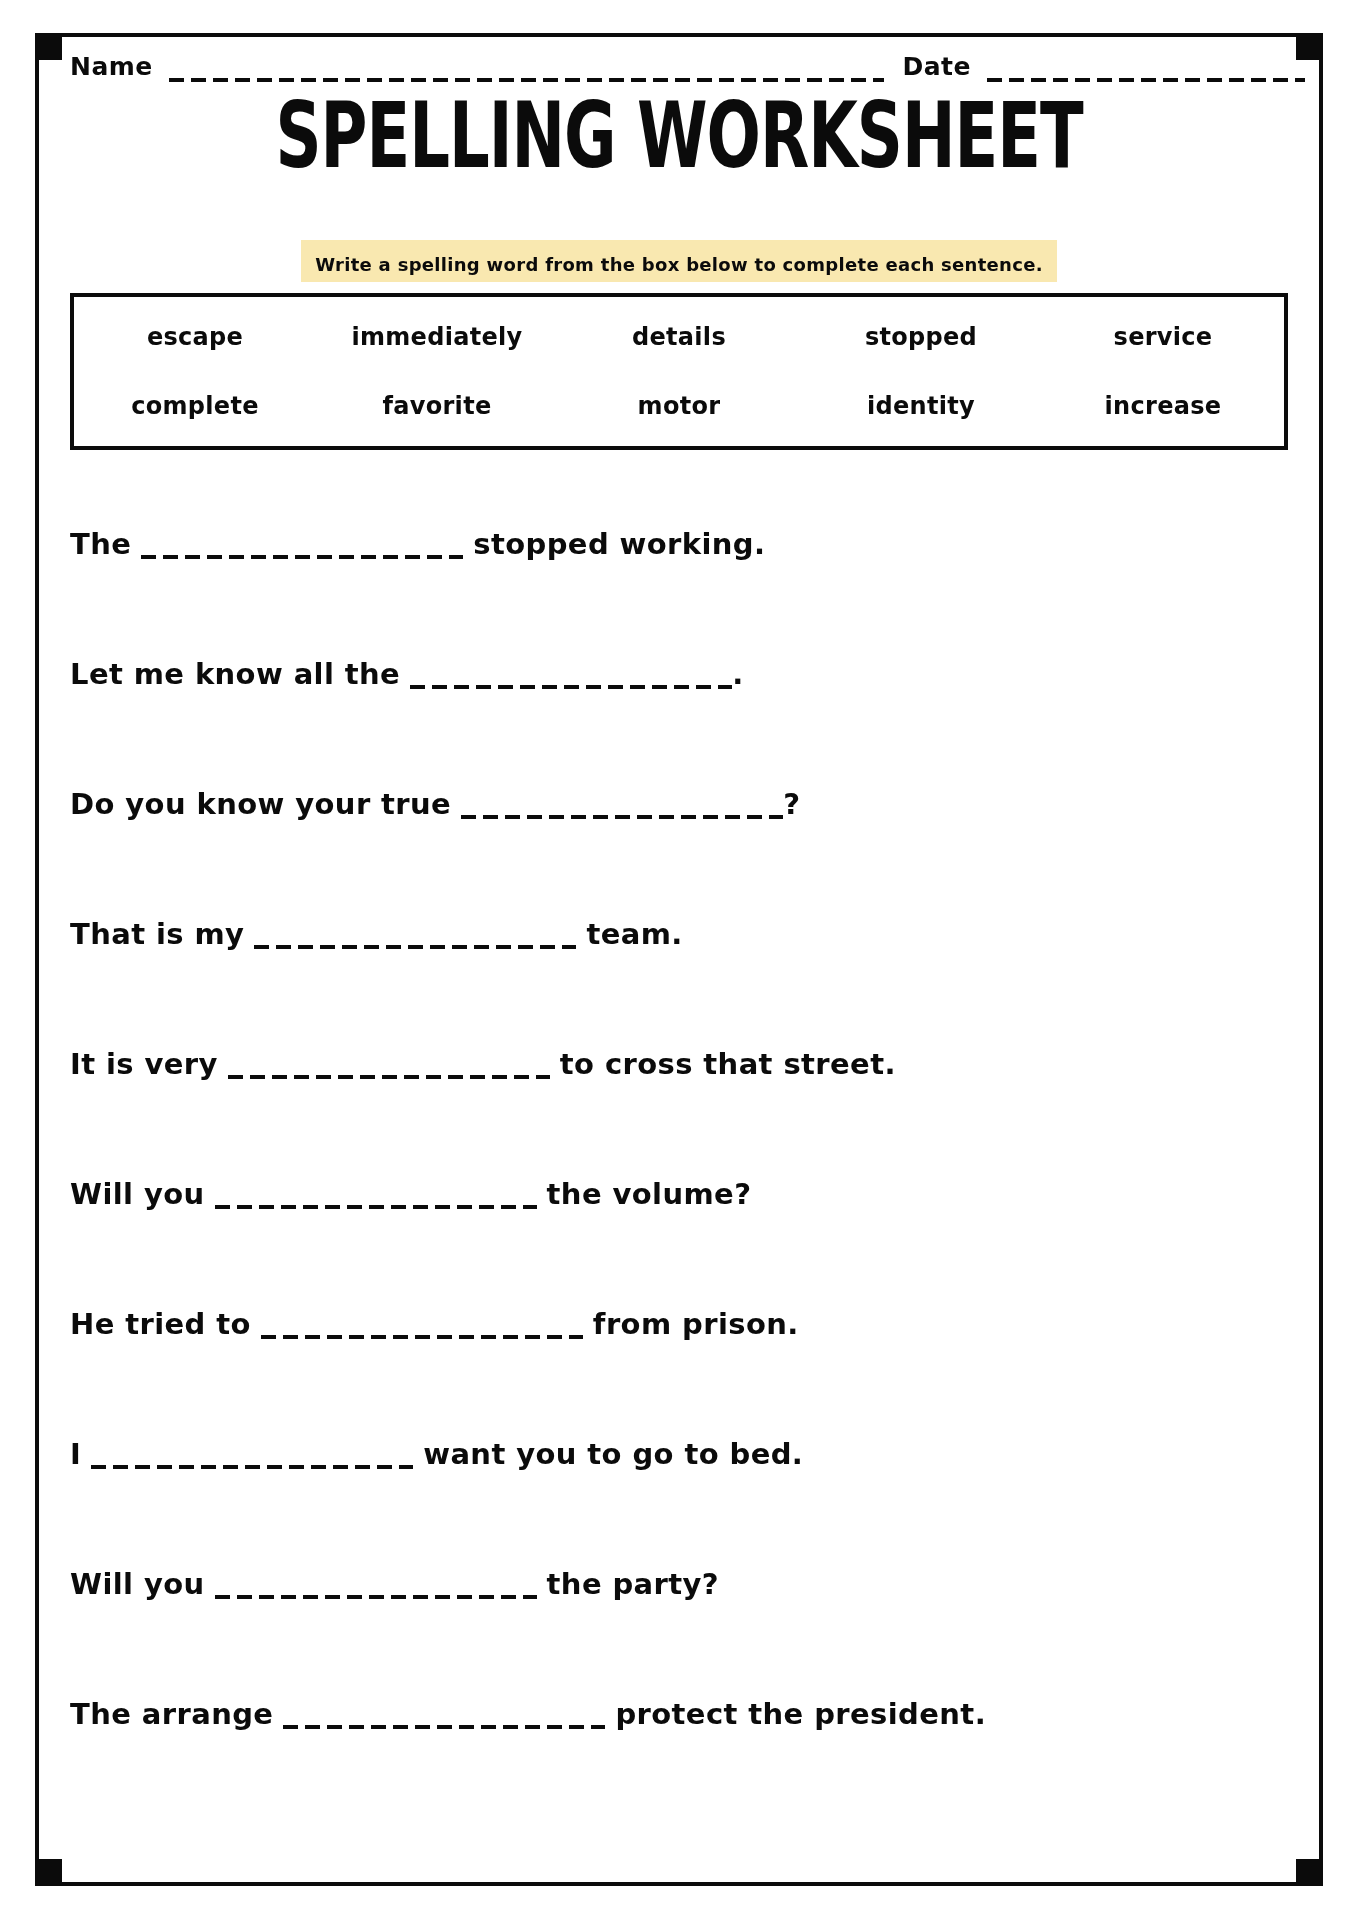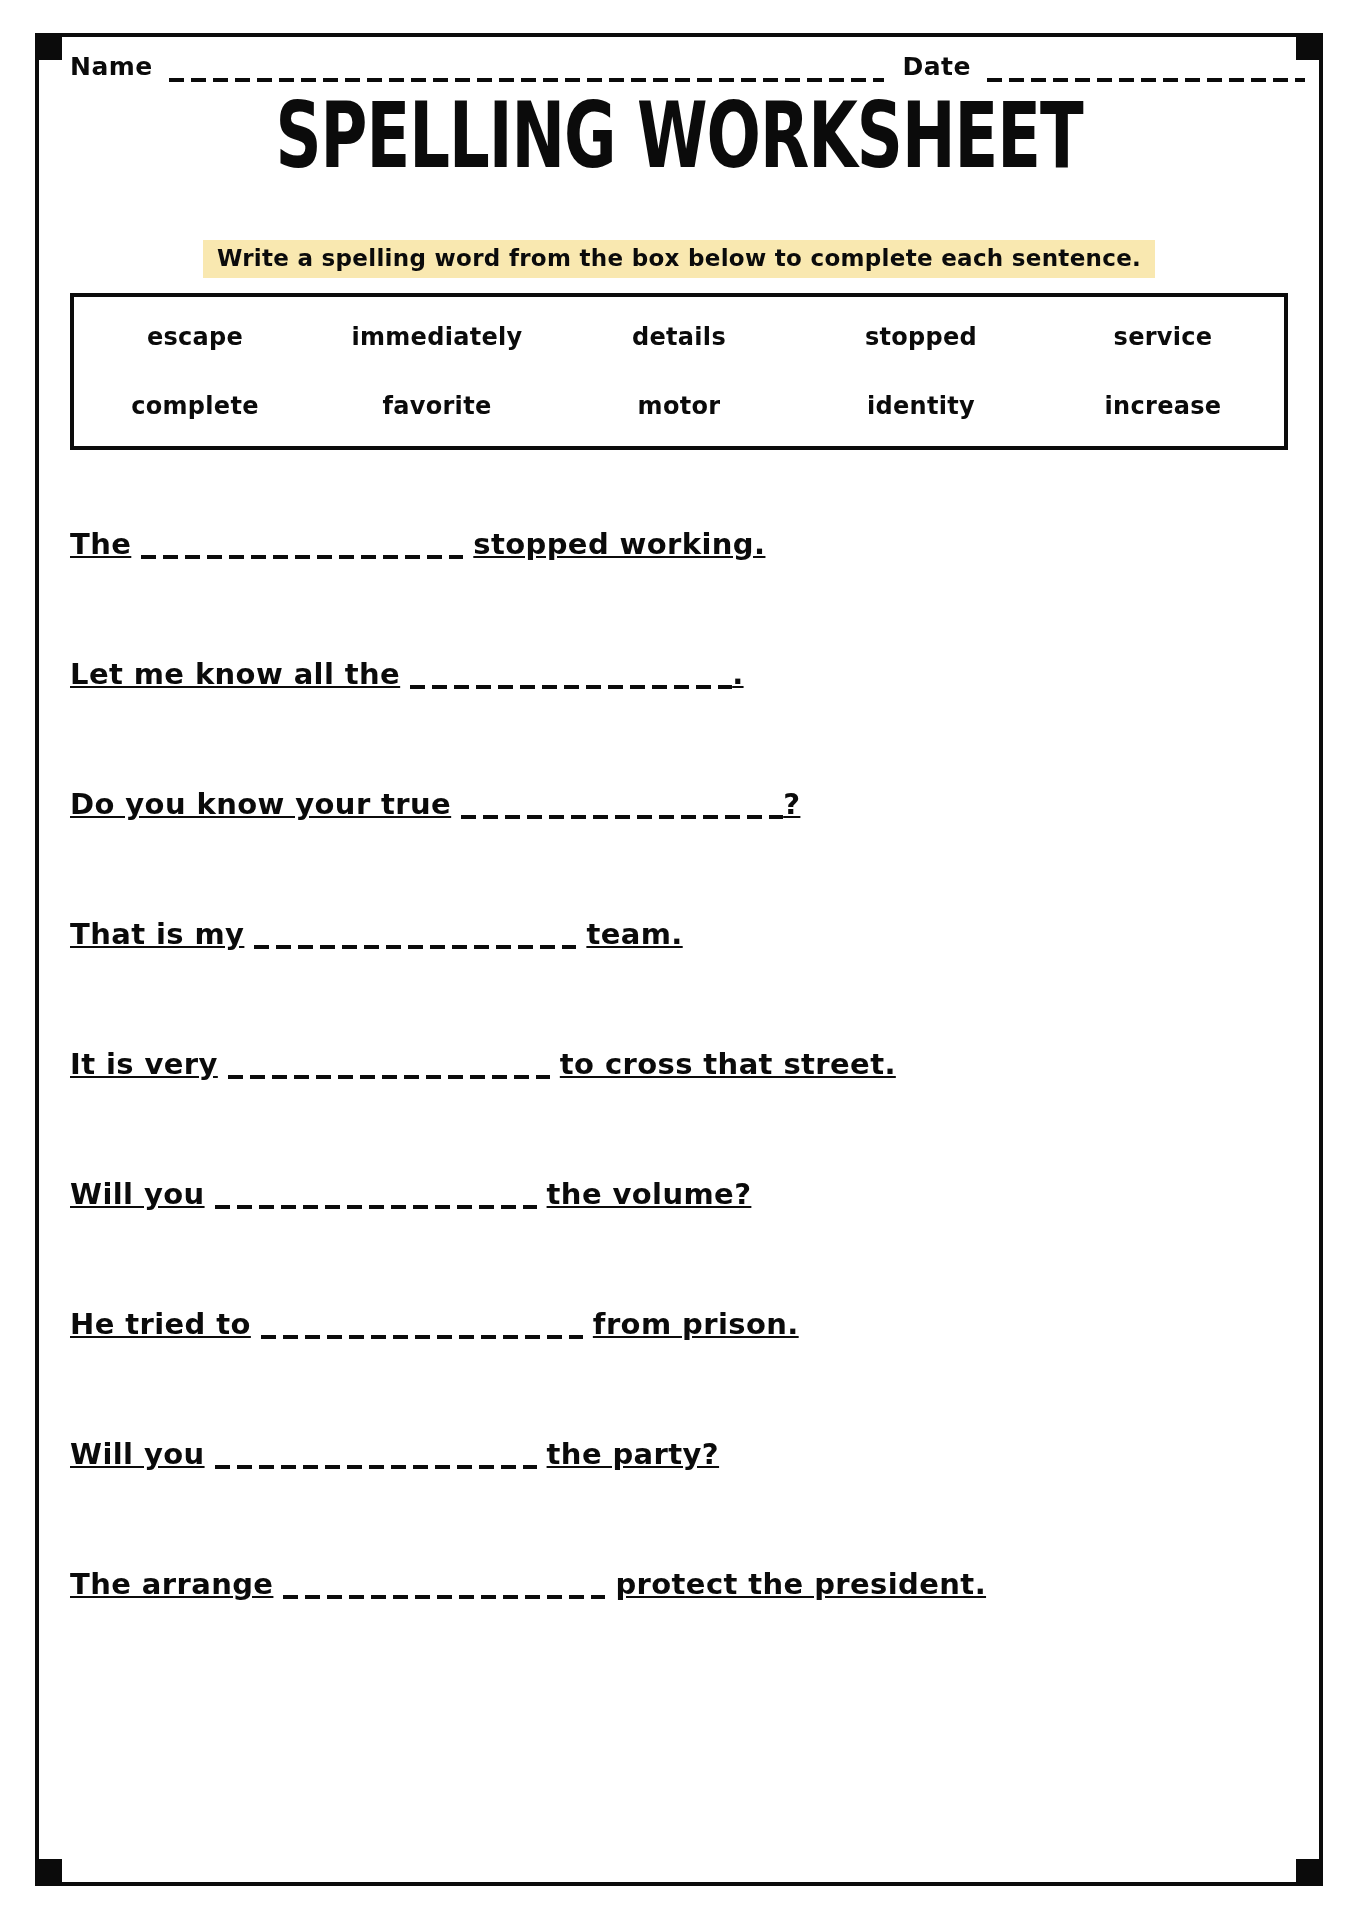--- a/index.html
+++ b/index.html
@@ -69,23 +69,23 @@
   
   .instruction-row {
     position: absolute;
     left: 0; top: 240px;
     width: 100%;
     text-align: center;
   }
   .instruction {
     display: inline-block;
     background: #f9e8b0;
-    font-size: 23px;
-    font-weight: 700;
-    padding: 5px 14px 7px 14px;
+    font-size: 18px;
+    font-weight: 700;
+    padding: 14px 14px 7px 14px;
     letter-spacing: 0.3px;
   }
 
   
   .word-bank {
     position: absolute;
     left: 70px; top: 293px;
     width: 1218px; height: 157px;
     border: 4px solid #0b0b0b;
     display: grid;
@@ -107,21 +107,20 @@
     left: 70px; top: 522px;
     width: 1250px;
   }
   .sentence {
     height: 130px;
     font-size: 29px;
     font-weight: 700;
     white-space: nowrap;
     letter-spacing: 0.4px;
     line-height: 40px;
-    text-decoration: underline;
   }
   .blank {
     display: inline-block;
     width: 322px;
     height: 32px;
     margin: 0 10px;
     vertical-align: baseline;
     background-image: repeating-linear-gradient(90deg, #0b0b0b 0 15px, transparent 15px 22px);
     background-size: 100% 4px;
     background-repeat: no-repeat;
@@ -182,18 +181,21 @@
   <div class="sentence">
     <span>It is very</span><span class="blank"></span><span>to cross that street.</span>
   </div>
   <div class="sentence">
     <span>Will you</span><span class="blank"></span><span>the volume?</span>
   </div>
   <div class="sentence">
     <span>He tried to</span><span class="blank"></span><span>from prison.</span>
   </div>
   <div class="sentence">
+    <span>I</span><span class="blank"></span><span>want you to go to bed.</span>
+  </div>
+  <div class="sentence">
     <span>Will you</span><span class="blank"></span><span>the party?</span>
   </div>
   <div class="sentence">
     <span>The arrange</span><span class="blank"></span><span>protect the president.</span>
   </div>
 </div>
 
 </body></html>

